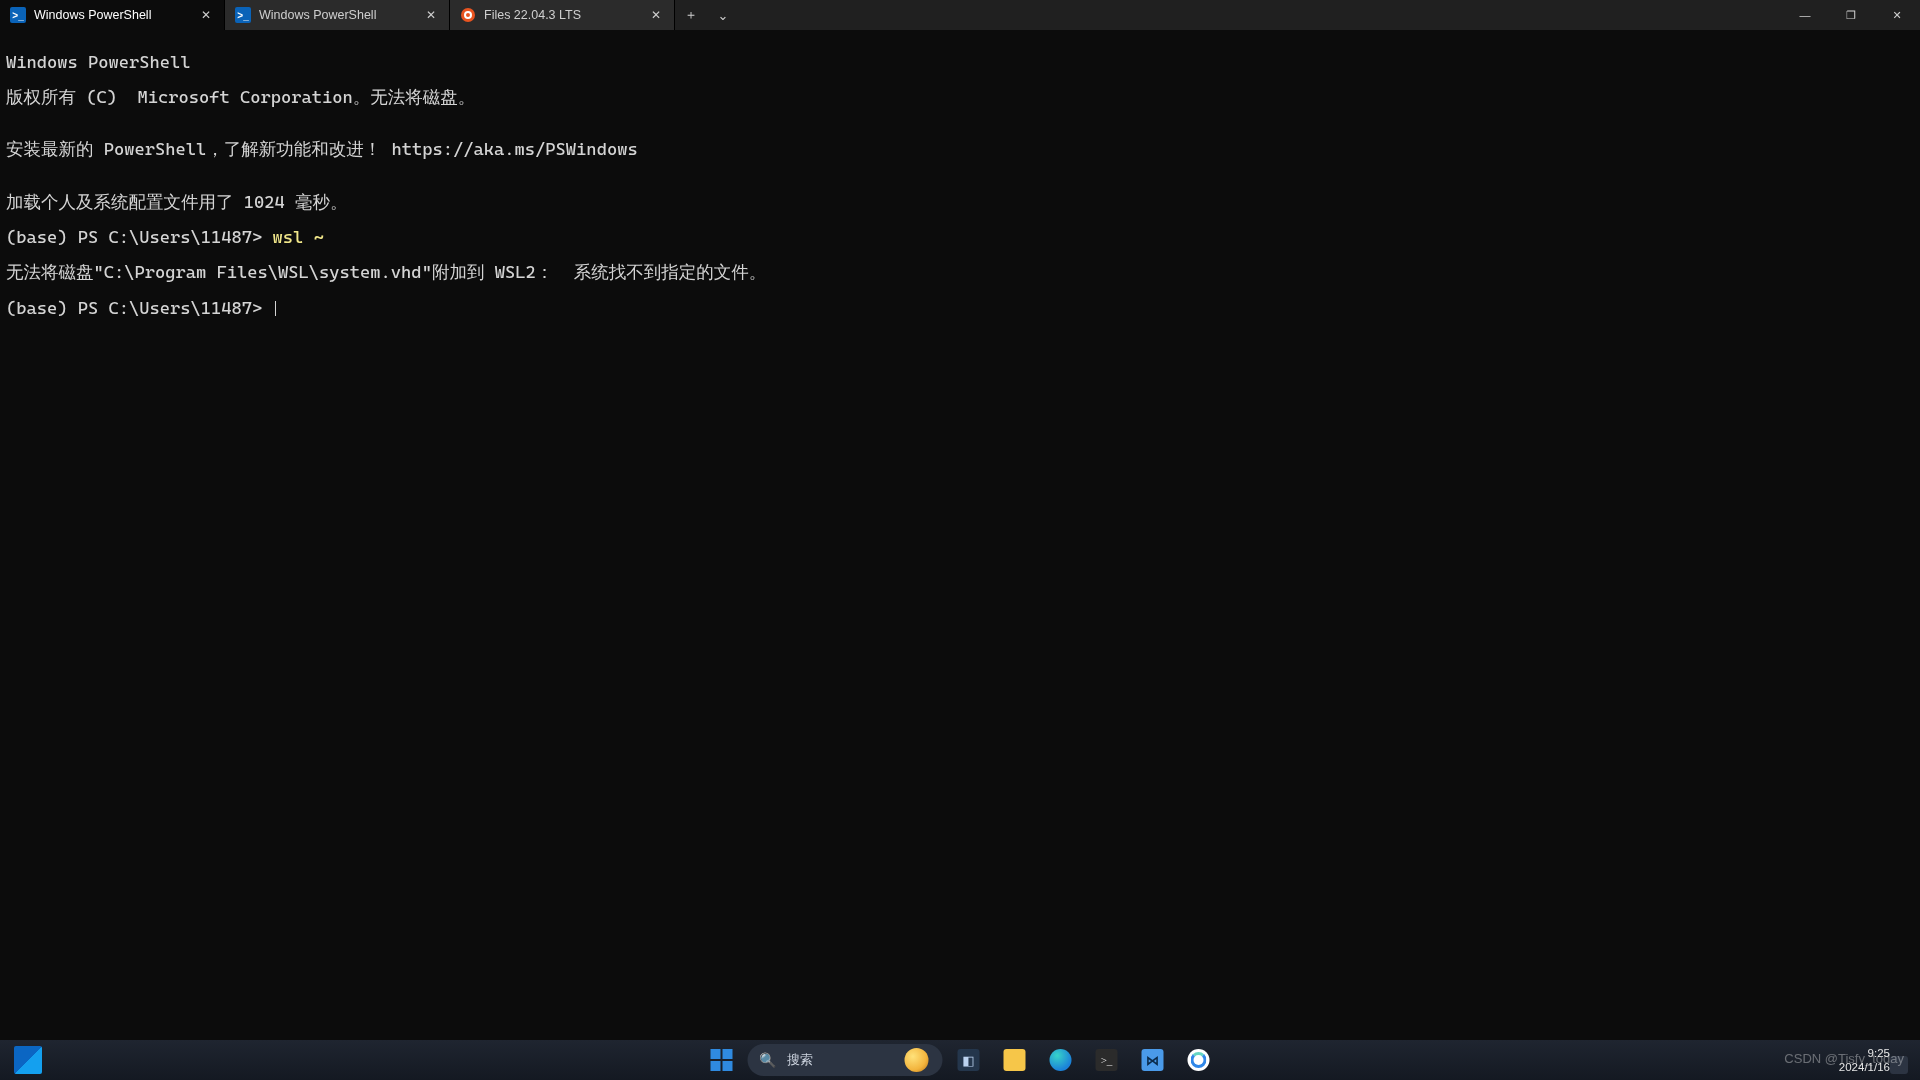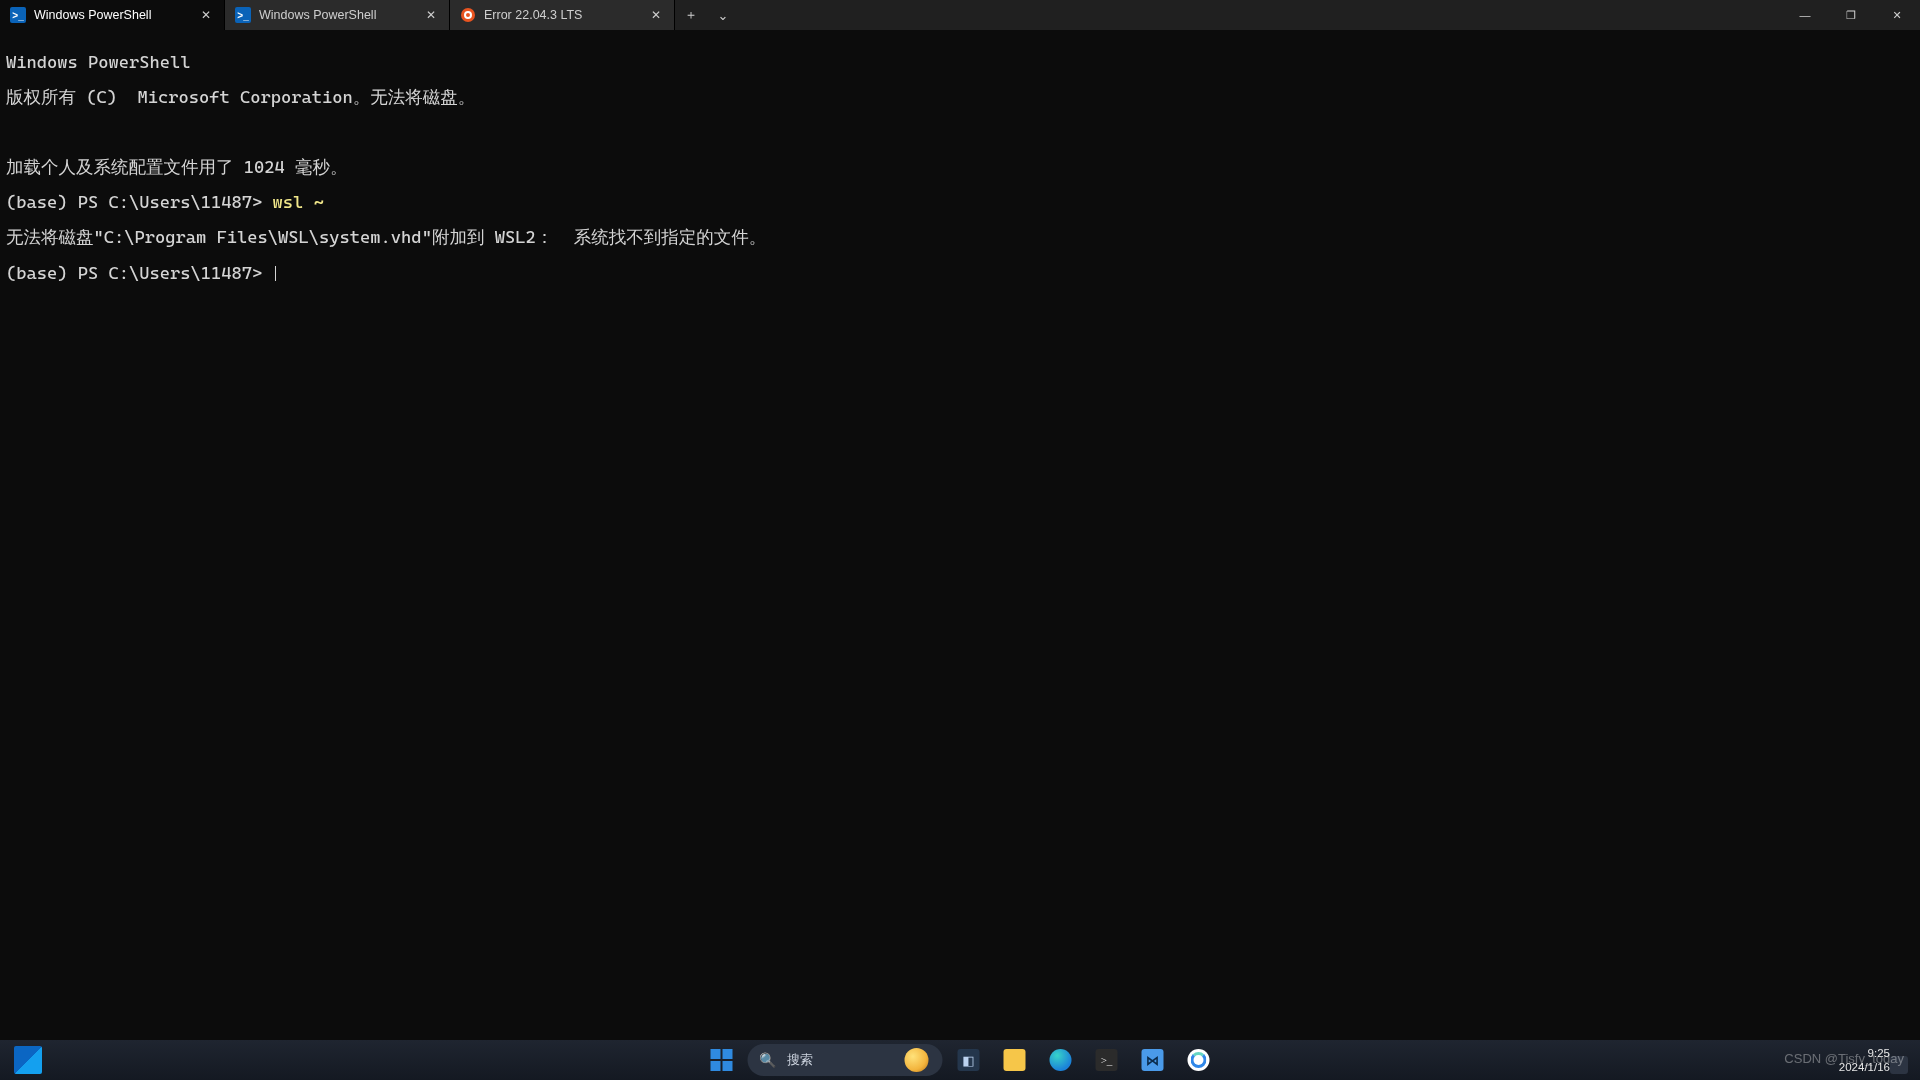--- a/index.html
+++ b/index.html
@@ -205,40 +205,41 @@
         <span class="ps-icon">&gt;_</span>
       </span>
     <span class="label">Windows PowerShell</span>
     <span class="close">✕</span>
   </div>
 
   <div class="tab">
     <span class="icon">
         <span class="ubuntu-icon"></span>
       </span>
-    <span class="label">Error 22.04.3 LTS</span>
+    <span class="label">Files 22.04.3 LTS</span>
     <span class="close">✕</span>
   </div>
 
   <div class="newtab">＋</div>
   <div class="tabmenu">⌄</div>
 
   <div class="spacer"></div>
 
   <div class="win-controls">
     <div class="ctl">—</div>
     <div class="ctl">❐</div>
     <div class="ctl close">✕</div>
   </div>
 </div>
 
 <div class="terminal">
 <span class="line">Windows PowerShell</span>
 <span class="line">版权所有 (C)  Microsoft Corporation。无法将磁盘。</span>
 <span class="line"></span>
+<span class="line">安装最新的 PowerShell，了解新功能和改进！ https://aka.ms/PSWindows</span>
 <span class="line"></span>
 <span class="line">加载个人及系统配置文件用了 1024 毫秒。</span>
 <span class="line"><span>(base) PS C:\Users\11487&gt; </span><span class="cmd">wsl ~</span></span>
 <span class="line">无法将磁盘"C:\Program Files\WSL\system.vhd"附加到 WSL2：  系统找不到指定的文件。</span>
 <span class="line"><span>(base) PS C:\Users\11487&gt; </span><span class="cursor"></span></span>
 </div>
 
 <div class="taskbar">
   <div class="left-widget"></div>
 

